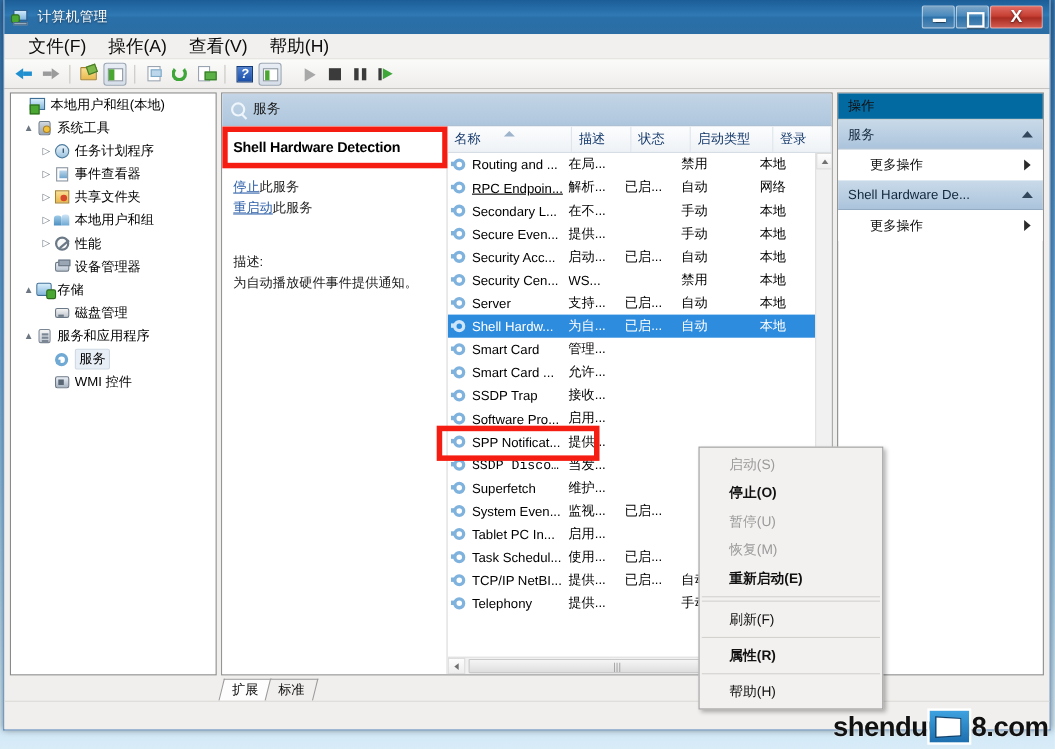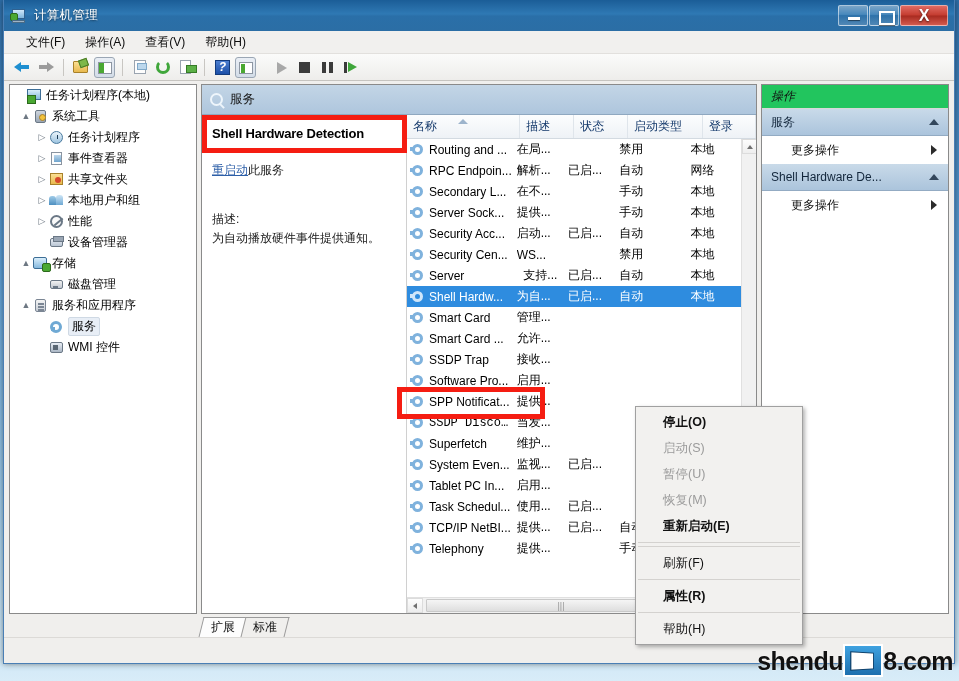--- a/index.html
+++ b/index.html
@@ -79,21 +79,21 @@
   }
 
   
   #menubar {
     position: absolute; left: 0; top: 31px; right: 0; height: 23px;
     background: #f1f0ee;
     border-bottom: 1px solid #e2e0dd;
     display: flex; align-items: center; padding-left: 12px;
   }
   #menubar .mi {
-    font-size: 12px; color: #0b0b0b; padding: 12px 10px; cursor: default;
+    font-size: 16px; color: #0b0b0b; padding: 12px 10px; cursor: default;
   }
 
   
   #toolbar {
     position: absolute; left: 0; top: 54px; right: 0; height: 27px;
     background: linear-gradient(180deg,#fbfbfa,#eeedeb);
     border-bottom: 1px solid #c6c4c0;
     display: flex; align-items: center; padding-left: 8px; gap: 2px;
   }
   .tb-sep { width:1px; height:17px; background:#c8c6c2; margin:0 5px; }
@@ -253,21 +253,21 @@
   #lv-hsb .hb-l .htri{left:5px;border-right:4px solid #707070;}
   #lv-hsb .hb-r .htri{right:5px;border-left:4px solid #707070;}
   #lv-hsb .hthumb{ position:absolute; left:19px; top:1px; height:13px; width:270px; background:linear-gradient(180deg,#f5f5f5,#dedede); border:1px solid #c9c9c9; border-radius:1px; }
   #lv-hsb .hthumb::after{content:"|||";position:absolute;left:0;right:0;text-align:center;font-size:9px;color:#999;line-height:12px;}
 
   
   .redbox { position:absolute; border:5px solid #f51d12; pointer-events:none; z-index:40; }
 
   
   #act-pane { right:5px; top:3px; width:188px; bottom:23px; background:#fff; }
-  #act-title { height:24px; background:#22c55e; border-bottom:1px solid #d9d9d6; display:flex; align-items:center; padding-left:9px; font-size:12px; color:#111;font-style:italic; }
+  #act-title { height:24px; background:#0369a1; border-bottom:1px solid #d9d9d6; display:flex; align-items:center; padding-left:9px; font-size:12px; color:#111; }
   .act-group-hdr {
     height:27px; background:linear-gradient(180deg,#c9dae9,#abc4dc);
     border-bottom:1px solid #93abc3; display:flex; align-items:center;
     padding-left:9px; font-size:12px; color:#12263b; position:relative;
   }
   .act-group-hdr .chev { position:absolute; right:9px; width:0;height:0;border-left:5px solid transparent;border-right:5px solid transparent;border-bottom:6px solid #33475c; }
   .act-item { height:28px; display:flex; align-items:center; padding-left:29px; font-size:12px; color:#111; position:relative; background:#fff; cursor:default; }
   .act-item .arw { position:absolute; right:11px; width:0;height:0;border-top:5px solid transparent;border-bottom:5px solid transparent;border-left:6px solid #2b2b2b; }
 
   
@@ -393,21 +393,21 @@
   </div>
 
   <div id="content">
 
     <div id="tree-pane" class="pane">
       <div class="tree-row" style="padding-left:4px">
         <span class="exp"></span>
         <span class="tico">
             <i class="ti-comp"></i>
           </span>
-        <span class="lbl">任务计划程序(本地)</span>
+        <span class="lbl">本地用户和组(本地)</span>
       </div>
       <div class="tree-row" style="padding-left:10px">
         <span class="exp">▲</span>
         <span class="tico">
             <i class="ti-tools"></i>
           </span>
         <span class="lbl">系统工具</span>
       </div>
       <div class="tree-row" style="padding-left:26px">
         <span class="exp">▷</span>
@@ -491,20 +491,23 @@
       </div>
 
       <div id="mid-body">
 
         <div id="detail-col">
           <div id="svc-title-box"></div>
           <div id="svc-title">Shell Hardware Detection</div>
 
           <div style="height:37px"></div>
 
+          <div class="svc-link-line">
+            <span class="svc-link">停止</span><span>此服务</span>
+          </div>
           <div class="svc-link-line">
             <span class="svc-link">重启动</span><span>此服务</span>
           </div>
 
           <div id="desc-label">描述:</div>
           <div id="desc-text">为自动播放硬件事件提供通知。</div>
         </div>
 
         <div id="list-col">
           <div id="lv-head">
@@ -519,37 +522,37 @@
               <div class="lv-row">
                 <span class="gico"></span>
                 <span class="cell" style="width: 96px;">Routing and ...</span>
                 <span class="cell" style="width: 56px;">在局...</span>
                 <span class="cell" style="width: 56px;"></span>
                 <span class="cell" style="width: 78px;">禁用</span>
                 <span class="cell" style="width: 55px;">本地</span>
               </div>
               <div class="lv-row">
                 <span class="gico"></span>
-                <span class="cell" style="width: 96px;">RPC Endpoin...</span>
+                <span class="cell" style="width: 96px; text-decoration: underline;">RPC Endpoin...</span>
                 <span class="cell" style="width: 56px;">解析...</span>
                 <span class="cell" style="width: 56px;">已启...</span>
                 <span class="cell" style="width: 78px;">自动</span>
                 <span class="cell" style="width: 55px;">网络</span>
               </div>
               <div class="lv-row">
                 <span class="gico"></span>
                 <span class="cell" style="width: 96px;">Secondary L...</span>
                 <span class="cell" style="width: 56px;">在不...</span>
                 <span class="cell" style="width: 56px;"></span>
                 <span class="cell" style="width: 78px;">手动</span>
                 <span class="cell" style="width: 55px;">本地</span>
               </div>
               <div class="lv-row">
                 <span class="gico"></span>
-                <span class="cell" style="width: 96px;">Server Sock...</span>
+                <span class="cell" style="width: 96px;">Secure Even...</span>
                 <span class="cell" style="width: 56px;">提供...</span>
                 <span class="cell" style="width: 56px;"></span>
                 <span class="cell" style="width: 78px;">手动</span>
                 <span class="cell" style="width: 55px;">本地</span>
               </div>
               <div class="lv-row">
                 <span class="gico"></span>
                 <span class="cell" style="width: 96px;">Security Acc...</span>
                 <span class="cell" style="width: 56px;">启动...</span>
                 <span class="cell" style="width: 56px;">已启...</span>
@@ -560,21 +563,21 @@
                 <span class="gico"></span>
                 <span class="cell" style="width: 96px;">Security Cen...</span>
                 <span class="cell" style="width: 56px;">WS...</span>
                 <span class="cell" style="width: 56px;"></span>
                 <span class="cell" style="width: 78px;">禁用</span>
                 <span class="cell" style="width: 55px;">本地</span>
               </div>
               <div class="lv-row">
                 <span class="gico"></span>
                 <span class="cell" style="width: 96px;">Server</span>
-                <span class="cell" style="width: 56px; text-align: center;">支持...</span>
+                <span class="cell" style="width: 56px;">支持...</span>
                 <span class="cell" style="width: 56px;">已启...</span>
                 <span class="cell" style="width: 78px;">自动</span>
                 <span class="cell" style="width: 55px;">本地</span>
               </div>
               <div class="lv-row sel">
                 <span class="gico"></span>
                 <span class="cell" style="width: 96px;">Shell Hardw...</span>
                 <span class="cell" style="width: 56px;">为自...</span>
                 <span class="cell" style="width: 56px;">已启...</span>
                 <span class="cell" style="width: 78px;">自动</span>
@@ -721,25 +724,25 @@
         <i class="arw"></i>
       </div>
     </div>
 
     <div id="tabs">
       <div class="tab"><span>扩展</span></div>
       <div class="tab inactive"><span>标准</span></div>
     </div>
 
     <div id="ctxmenu">
+        <div class="cm-item disabled">
+          <span>启动(S)</span>
+        </div>
         <div class="cm-item bold">
           <span>停止(O)</span>
-        </div>
-        <div class="cm-item disabled">
-          <span>启动(S)</span>
         </div>
         <div class="cm-item disabled">
           <span>暂停(U)</span>
         </div>
         <div class="cm-item disabled">
           <span>恢复(M)</span>
         </div>
         <div class="cm-item bold">
           <span>重新启动(E)</span>
         </div>

